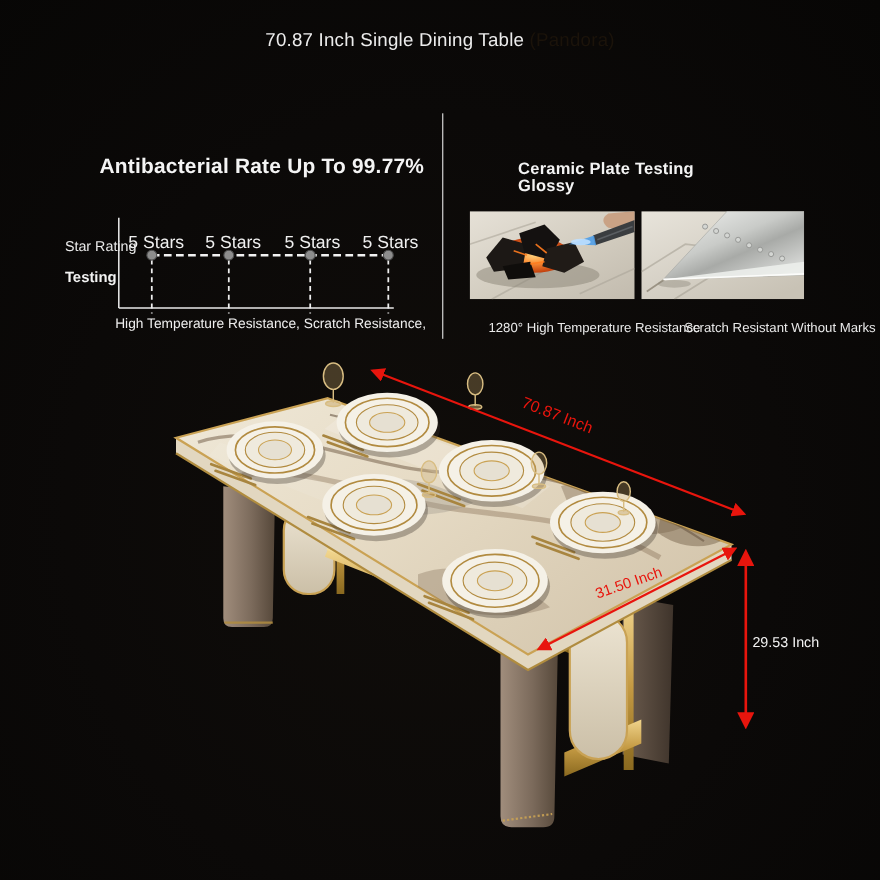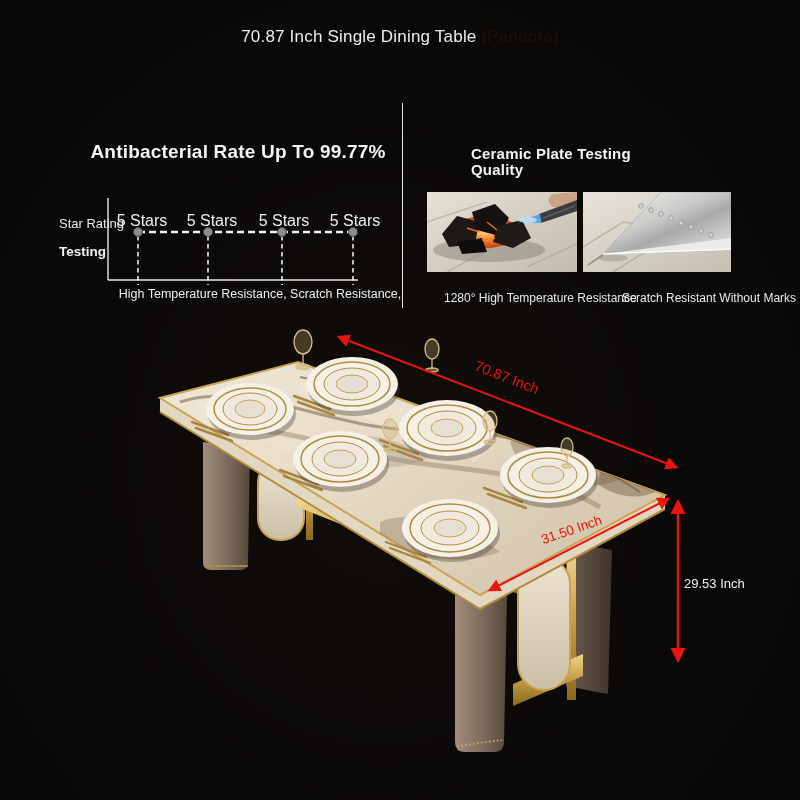--- a/index.html
+++ b/index.html
@@ -21,21 +21,21 @@
   .title-suffix{color:#1b130a;}
   .olive{color:#a49a52;font-size:12px;line-height:14px;}
   .headline-left{
     position:absolute;left:60px;top:141px;width:356px;text-align:center;
     color:#f4f4f4;font-size:19px;font-weight:bold;letter-spacing:.2px;
   }
   .ylabel1{position:absolute;left:59px;top:216px;color:#e9e9e9;font-size:13px;}
   .ylabel2{position:absolute;left:59px;top:244px;color:#f2f2f2;font-size:13.5px;font-weight:bold;}
   .star-label{position:absolute;top:212px;width:70px;text-align:center;color:#efefef;font-size:16px;}
   .chart-caption{
-    position:absolute;left:69px;width:382px;text-align:center;
+    position:absolute;left:55px;width:382px;text-align:center;
     color:#eeeeee;font-size:12.5px;line-height:13px;
   }
   .divider{position:absolute;left:402px;top:103px;width:1px;height:205px;background:#e6e6e6;}
   .headline-right{
     position:absolute;left:471px;top:133px;color:#f4f4f4;
     font-size:15px;font-weight:bold;line-height:16px;letter-spacing:.2px;margin-top:13px;
   }
   .img-caption{position:absolute;top:291px;color:#e9e9e9;font-size:12px;white-space:nowrap;}
   .test-img{position:absolute;top:192px;display:block;}
 </style>
@@ -79,21 +79,21 @@
     </g>
   </svg>
 
   <div class="chart-caption" style="top:288px;">High Temperature Resistance, Scratch Resistance,</div>
 
   <div class="divider"></div>
 
 
   <div class="headline-right">
     <div>Ceramic Plate Testing</div>
-    <div>Quality</div>
+    <div>Glossy</div>
   </div>
 
   <svg class="test-img" style="left:427px;" width="150" height="80" viewBox="0 0 150 80">
     <defs>
       <linearGradient id="marb1" x1="0" y1="0" x2="1" y2="1">
         <stop offset="0" stop-color="#e6e1d7"></stop>
           <stop offset=".55" stop-color="#d2ccbf"></stop>
           <stop offset="1" stop-color="#c2bbae"></stop>
       </linearGradient>
       <radialGradient id="ember" cx=".5" cy=".5" r=".5">

